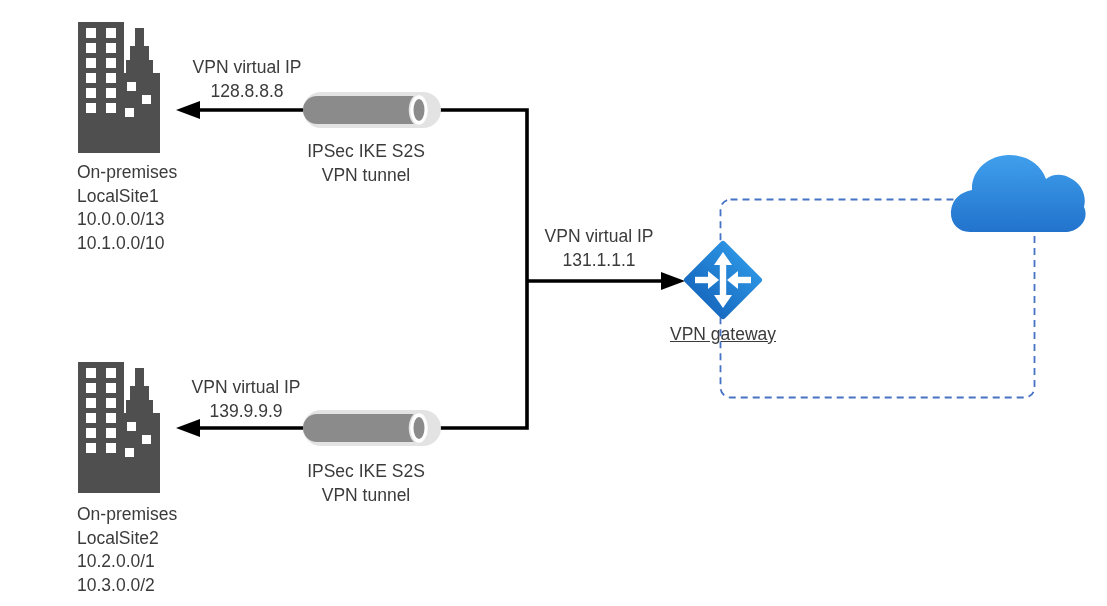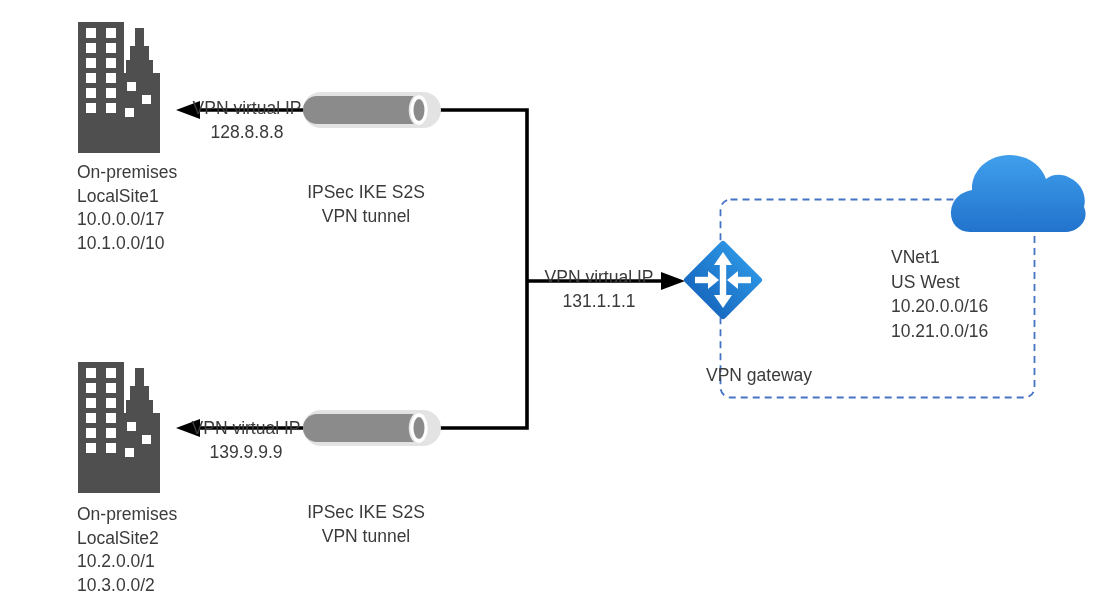--- a/index.html
+++ b/index.html
@@ -11,21 +11,21 @@
     overflow:hidden;
   }
   .stage svg{position:absolute;left:0;top:0;}
   .lbl{
     position:absolute;
     color:var(--text,#3b3b3b);
     font-size:17.5px;
     line-height:23.5px;
     white-space:nowrap;
   }
-  .lbl.center{transform:translateX(-50%);text-align:center;margin-top:41px;}
+  .lbl.center{transform:translateX(-50%);text-align:center;}
 </style>
 </head>
 <body>
 
 <div class="stage">
 
   <svg width="1107" height="606" viewBox="0 0 1107 606">
     <defs>
       <linearGradient id="gwGrad" gradientUnits="userSpaceOnUse" x1="0" y1="-40" x2="0" y2="40">
         <stop offset="0" style="stop-color:var(--gw_top,#2f9ae8)"></stop>
@@ -113,49 +113,43 @@
         <use href="#bld"></use>
       </g>
     <g transform="translate(78,362)">
         <use href="#bld"></use>
       </g>
   </svg>
 
   <div class="lbl" style="left:77px;top:161px;">
     <div>On-premises</div>
     <div>LocalSite1</div>
-    <div>10.0.0.0/17</div>
+    <div>10.0.0.0/13</div>
     <div>10.1.0.0/10</div>
   </div>
 
   <div class="lbl center" style="left:247px;top:56px;">
     <div>VPN virtual IP</div>
     <div>128.8.8.8</div>
   </div>
 
   <div class="lbl center" style="left:366px;top:140px;">
     <div>IPSec IKE S2S</div>
     <div>VPN tunnel</div>
   </div>
 
   <div class="lbl center" style="left:599px;top:225px;">
     <div>VPN virtual IP</div>
     <div>131.1.1.1</div>
   </div>
 
-  <div class="lbl center" style="left:759px;top:323px;">
+  <div class="lbl center" style="left:723px;top:323px;text-decoration:underline;">
     <div>VPN gateway</div>
   </div>
 
-  <div class="lbl" style="left:891px;top:245px;line-height:24.5px;">
-    <div>VNet1</div>
-    <div>US West</div>
-    <div>10.20.0.0/16</div>
-    <div>10.21.0.0/16</div>
-  </div>
 
   <div class="lbl center" style="left:246px;top:376px;">
     <div>VPN virtual IP</div>
     <div>139.9.9.9</div>
   </div>
 
   <div class="lbl center" style="left:366px;top:460px;">
     <div>IPSec IKE S2S</div>
     <div>VPN tunnel</div>
   </div>

